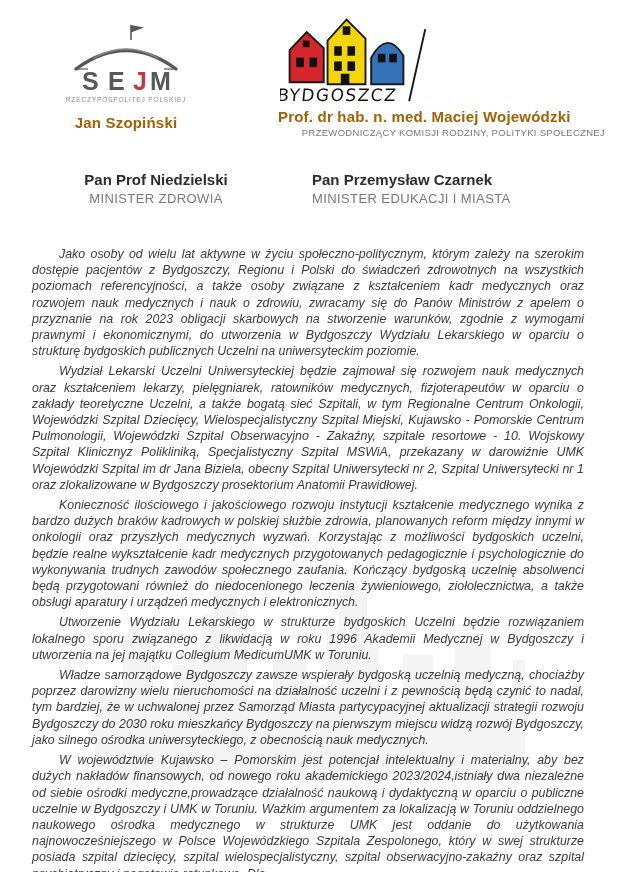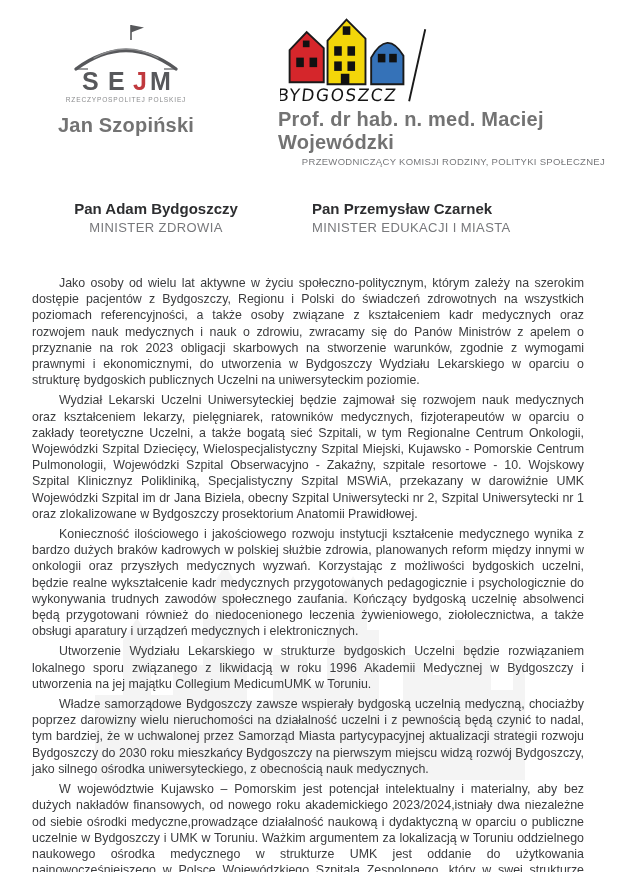--- a/index.html
+++ b/index.html
@@ -12,21 +12,21 @@
     background: #ffffff;
     overflow: hidden;
     font-family: "Liberation Sans", sans-serif;
     color: #3b3c3e;
   }
   
   .header { display: flex; padding: 12px 24px 0 30px; }
   .header-left { width: 192px; text-align: center; padding-top: 8px; }
   .header-right { margin-left: 56px; flex: 1; padding-top: 2px; }
   .sender-name {
-    font-size: 20px; font-weight: bold; color: #737373; letter-spacing: .2px;
+    font-size: 15px; font-weight: bold; color: #a16207; letter-spacing: .2px;
   }
   .header-left .sender-name { margin-top: 4px; }
   .header-right .sender-name { margin-top: 2px; text-align: left; }
   .sender-title {
     font-size: 9.5px; color: #77787b; letter-spacing: .3px; line-height: 12px;
     margin-top: 2px;
   }
   .header-right .sender-title { text-align: right; }
   .header-left .sender-title { text-align: center; }
   .bydgoszcz-logo { margin-left: 2px; display: block; }
@@ -40,21 +40,21 @@
   
   .letter-body {
     position: relative;
     margin: 40px 29px 0 32px;
     text-align: justify;
     font-size: 12.4px;
     line-height: 16.2px;
     color: #3b3c3e;
     z-index: 2;
   }
-  .letter-body p { margin: 0 16px 4px 0; text-indent: 27px; }
+  .letter-body p { margin: 0 16px 4px 0; text-indent: 27px; font-style: italic; }
   
   .watermark {
     position: absolute;
     left: 95px; top: 545px;
     z-index: 1;
     opacity: 0.055;
     pointer-events: none;
   }
 </style>
 </head>
@@ -115,21 +115,21 @@
       <div class="sender-name">Prof. dr hab. n. med. Maciej Wojewódzki</div>
       <div class="sender-title">
         <span>PRZEWODNICZĄCY KOMISJI RODZINY, POLITYKI SPOŁECZNEJ</span><br>
       </div>
     </div>
 
   </div>
 
   <div class="addressees">
     <div class="addressee-left">
-      <div class="addr-name">Pan Adam Bydgoszczy</div>
+      <div class="addr-name">Pan Prof Niedzielski</div>
       <div class="addr-title">MINISTER ZDROWIA</div>
     </div>
     <div class="addressee-right">
       <div class="addr-name">Pan Przemysław Czarnek</div>
       <div class="addr-title">MINISTER EDUKACJI I MIASTA</div>
     </div>
   </div>
 
   <div class="letter-body">
     <p>Jako osoby od wielu lat aktywne w życiu społeczno-politycznym, którym zależy na szerokim dostępie pacjentów z Bydgoszczy, Regionu i Polski do świadczeń zdrowotnych na wszystkich poziomach referencyjności, a także osoby związane z kształceniem kadr medycznych oraz rozwojem nauk medycznych i nauk o zdrowiu, zwracamy się do Panów Ministrów z apelem o przyznanie na rok 2023 obligacji skarbowych na stworzenie warunków, zgodnie z wymogami prawnymi i ekonomicznymi, do utworzenia w Bydgoszczy Wydziału Lekarskiego w oparciu o strukturę bydgoskich publicznych Uczelni na uniwersyteckim poziomie.</p>

